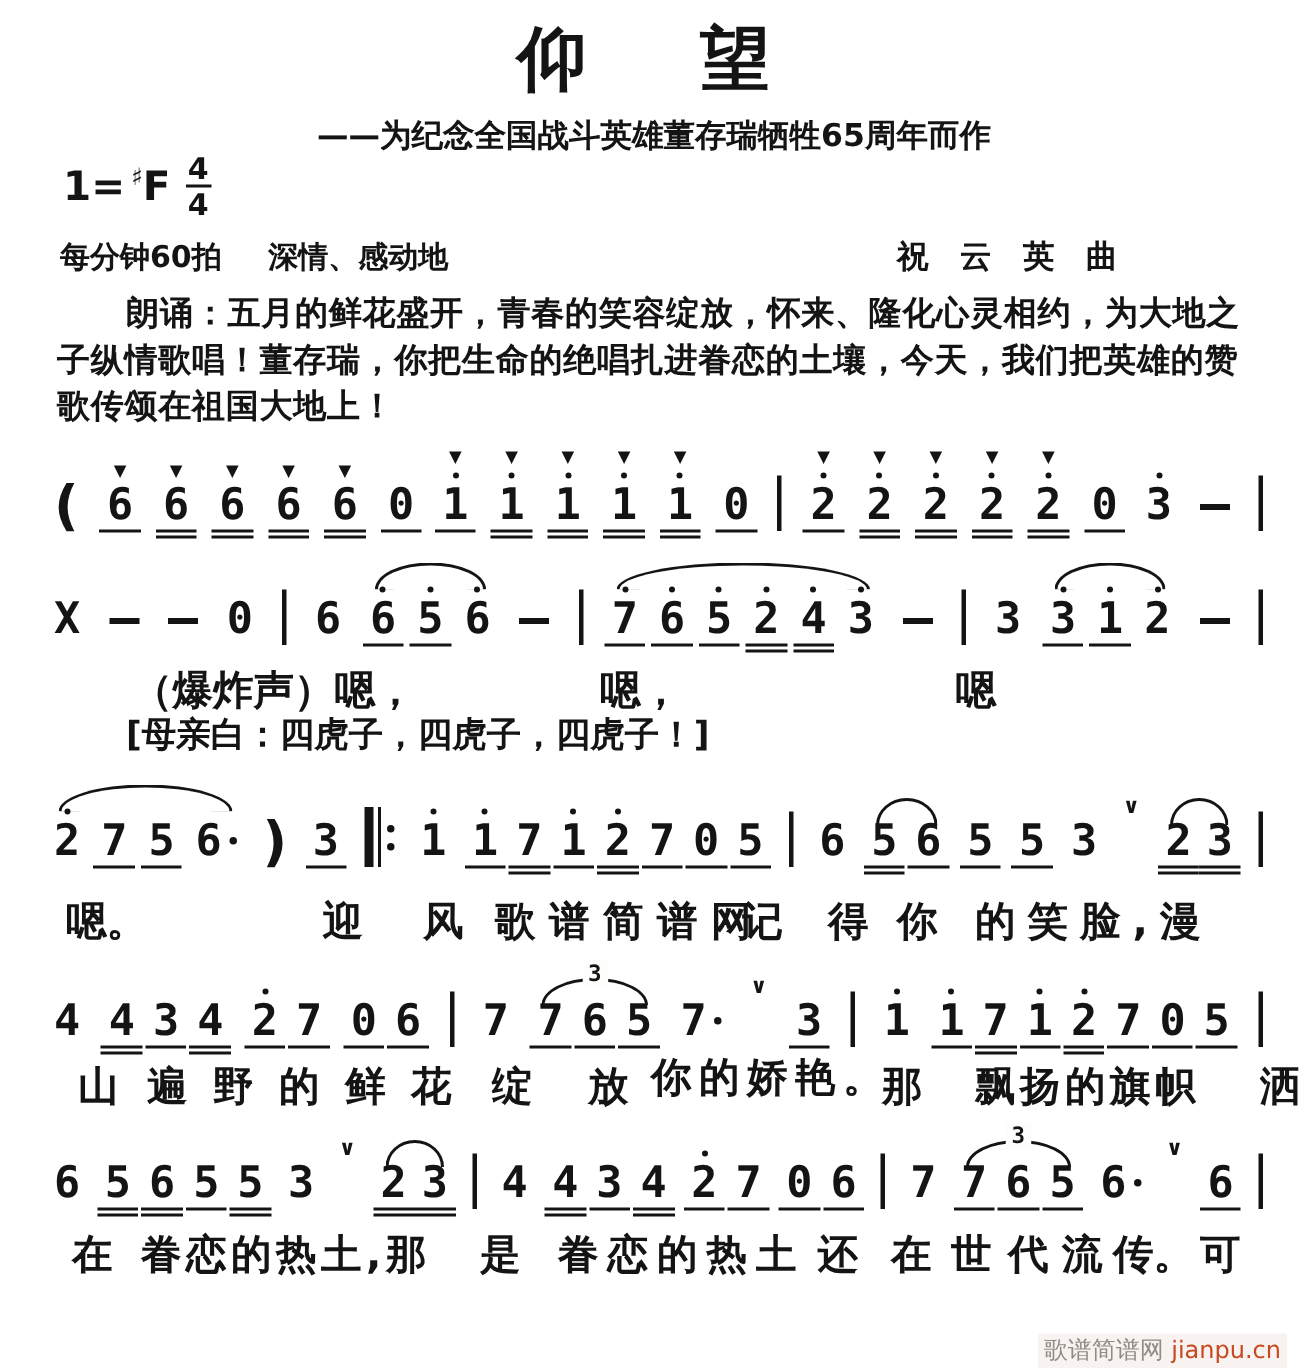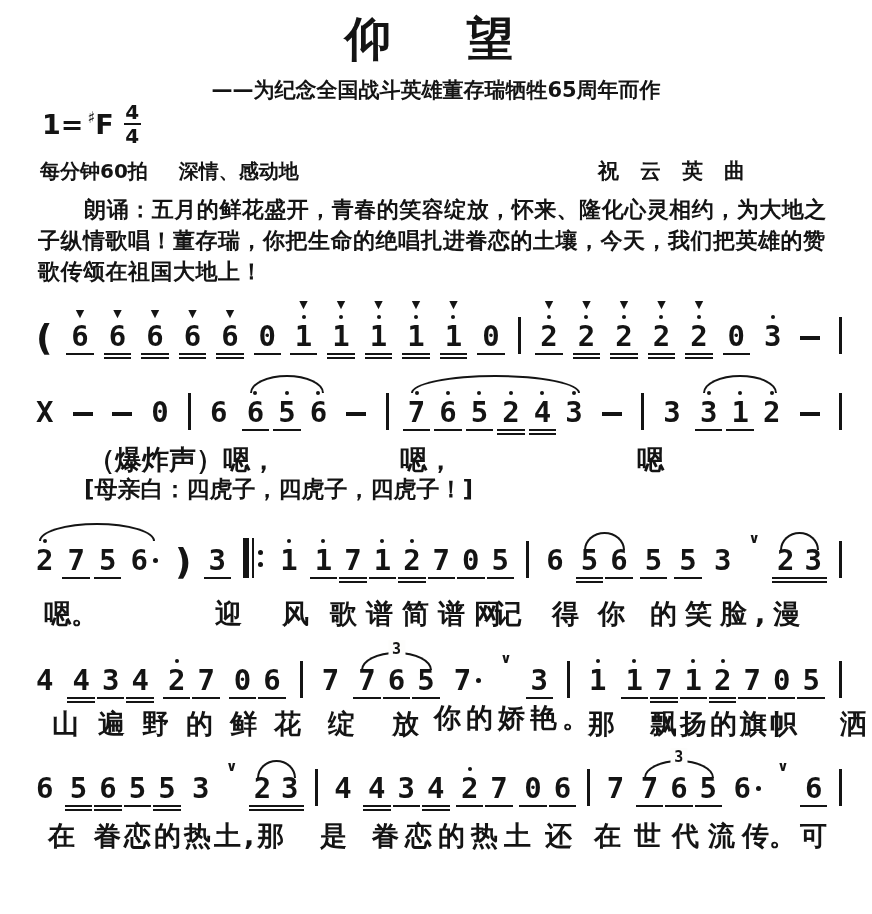--- a/index.html
+++ b/index.html
@@ -1109,13 +1109,16 @@
       <span class="lyrchunk" style="left: 372px; top: 818px; letter-spacing: 6px;">眷恋的热土</span>
       <span class="lyrchunk" style="left: 545px; top: 818px;">还</span>
       <span class="lyrchunk" style="left: 594px; top: 818px;">在</span>
       <span class="lyrchunk" style="left: 634px; top: 818px;">世</span>
       <span class="lyrchunk" style="left: 672px; top: 818px;">代</span>
       <span class="lyrchunk" style="left: 708px; top: 818px;">流</span>
       <span class="lyrchunk" style="left: 742px; top: 818px;">传。</span>
       <span class="lyrchunk" style="left: 800px; top: 818px;">可</span>
     </div>
 
+  <div class="wm">
+    <span style="color: rgb(143, 140, 136);">歌谱简谱网 </span><span class="url" style="color: rgb(198, 73, 31);">jianpu.cn</span>
+  </div>
 </div>
 
 </body></html>

